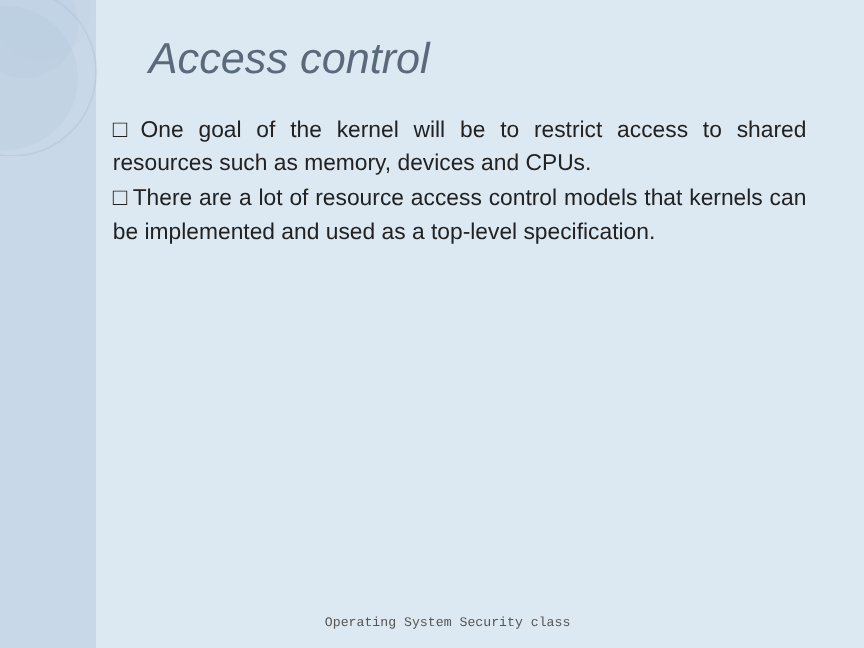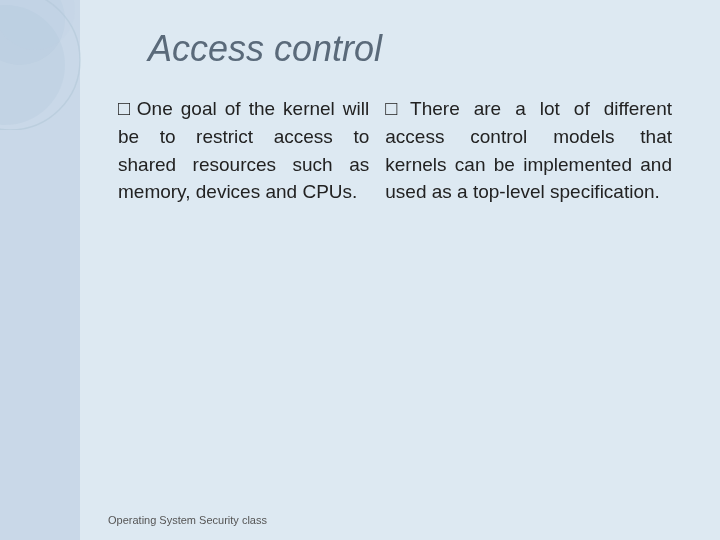--- a/index.html
+++ b/index.html
@@ -22,43 +22,43 @@
       font-style: italic;
       font-weight: normal;
       color: #5a6a7a;
       margin-bottom: 24px;
       margin-left: 40px;
     }
 
     .bullet-section {
       flex: 1;
       display: flex;
-      flex-direction: row;
-      gap: 16px;
+      flex-direction: column;
       margin-left: 10px;
     }
 
     .bullet-item {
       display: flex;
       flex-direction: column;
       font-size: 19px;
       color: #222;
       line-height: 1.45;
     }
 
     .bullet-item .bullet-text {
       text-align: justify;
     }
 
     .footer-area {
-      text-align: left;
+      text-align: center;
       font-size: 11px;
       color: #555;
       padding-top: 10px;
       padding-right: 10px;
+      font-family: Liberation Mono, monospace;
     }
 
     
     .bg-full {
       position: absolute;
       top: 0; left: 0; right: 0; bottom: 0;
       background: #c9d8e8;
       z-index: 0;
     }
 
@@ -76,21 +76,21 @@
     .deco-svg {
       position: absolute;
       top: 0;
       left: 0;
       z-index: 1;
     }
 
     .main-content {
       position: relative;
       z-index: 2;
-      padding: 28px 48px 14px 108px;
+      padding: 28px 48px 14px 84px;
       display: flex;
       flex-direction: column;
       height: 100%;
     }
   </style>
 </head>
 <body>
 
 <div class="bg-full"></div>
 <div class="bg-white-right"></div>
@@ -109,21 +109,21 @@
   <div class="bullet-section">
 
     <div class="bullet-item">
       <span class="bullet-text">
         <span style="font-size:20px; margin-right:4px;">□</span><span>One goal of the kernel will be to restrict access to shared resources such as memory, devices and CPUs.</span>
       </span>
     </div>
 
     <div class="bullet-item">
       <span class="bullet-text">
-        <span style="font-size:20px; margin-right:4px;">□</span><span>There are a lot of different access control models that kernels can be implemented and used as a top-level specification.</span>
+        <span style="font-size:20px; margin-right:4px;">□</span><span>There are a lot of resource access control models that kernels can be implemented and used as a top-level specification.</span>
       </span>
     </div>
 
 
   </div>
 
   <div class="footer-area">
     <span>Operating System Security class</span>
   </div>
 </div>

